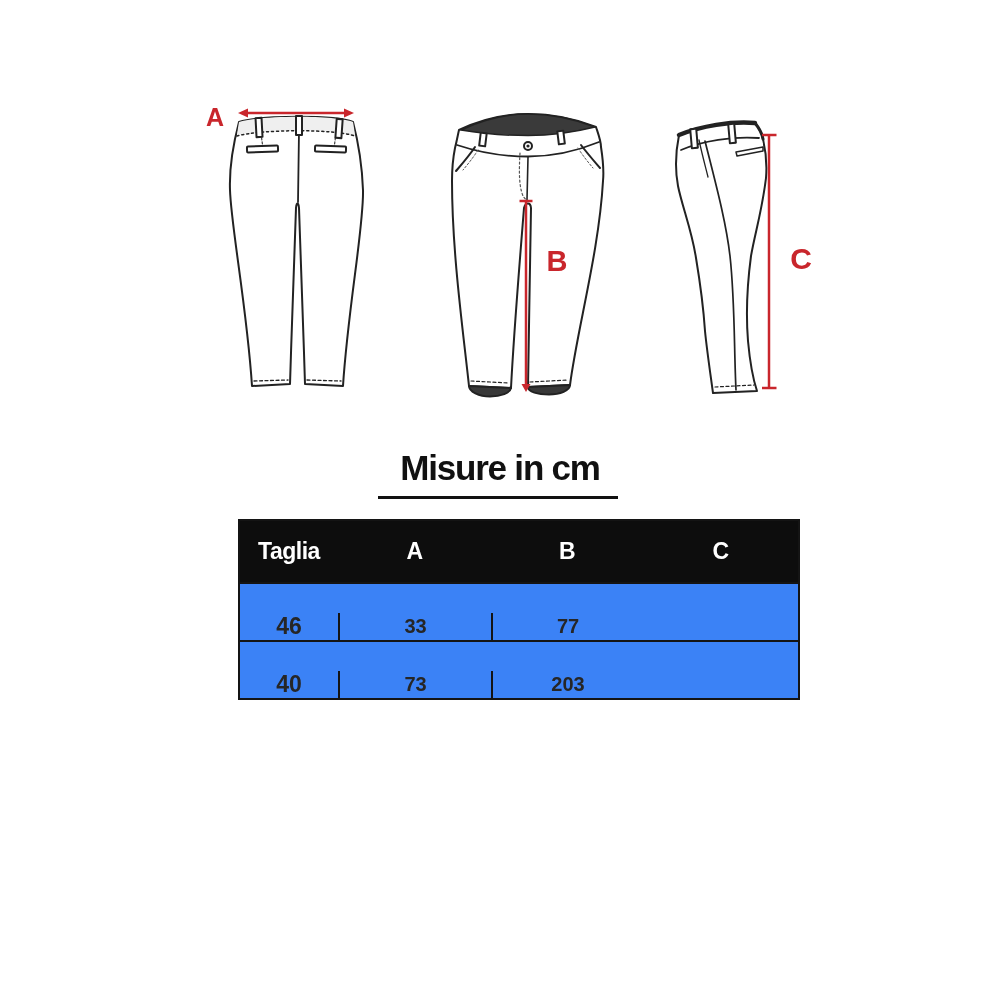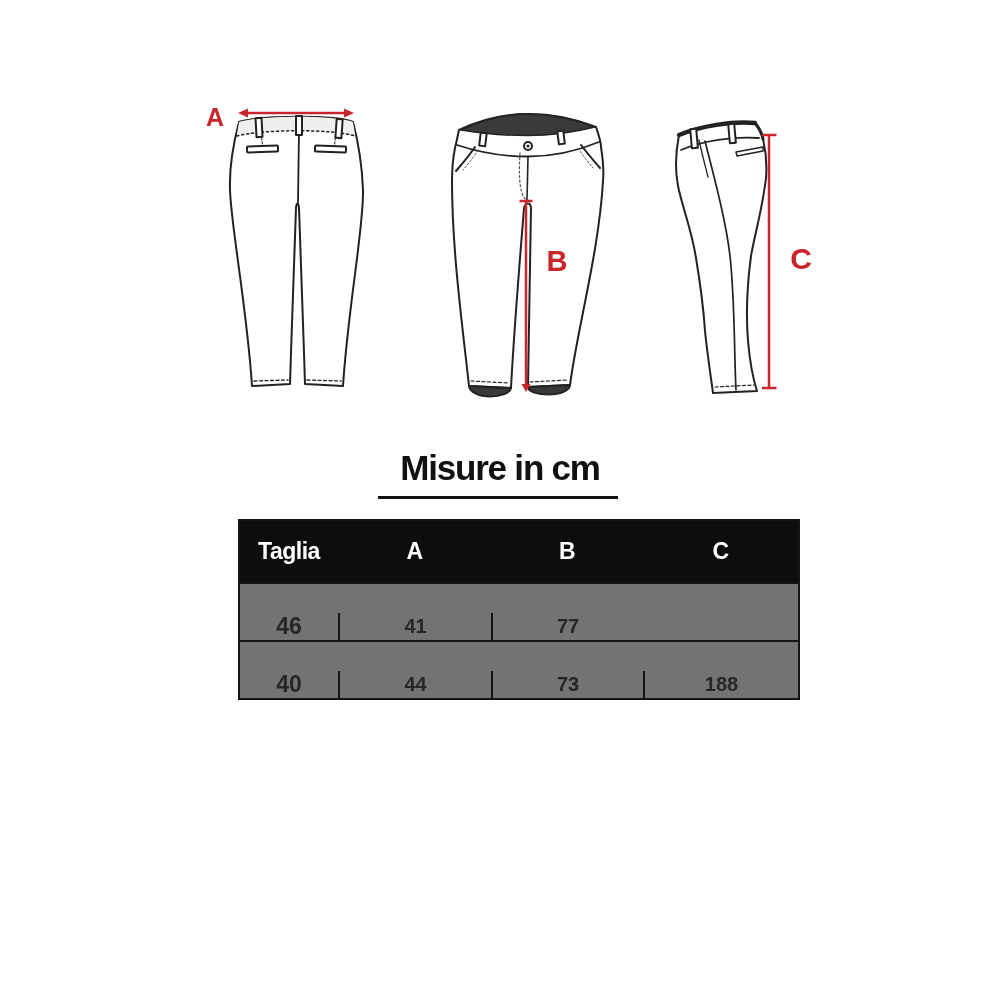--- a/index.html
+++ b/index.html
@@ -12,21 +12,21 @@
   .mlabel-a{left:215px;top:117px;font-size:25px;}
   .mlabel-b{left:557px;top:261px;font-size:29px;}
   .mlabel-c{left:801px;top:259px;font-size:30px;}
 
   
   .title{position:absolute;left:192px;top:440px;width:600px;margin:8px;text-align:center;
          font-size:35px;font-weight:bold;letter-spacing:-1.2px;color:#111;}
   .title-underline{position:absolute;left:378px;top:496px;width:240px;height:3px;background:#111;}
 
   
-  .size-table{position:absolute;left:238px;top:519px;width:558px;border:2px solid #141414;background:#737373;}
+  .size-table{position:absolute;left:238px;top:519px;width:558px;border:2px solid #141414;background:#3b82f6;}
   .thead{display:grid;grid-template-columns:98px 153px 152px 1fr;height:61px;background:#0d0d0d;}
   .th{display:flex;align-items:center;justify-content:center;color:#fff;font-weight:bold;
       font-size:23px;letter-spacing:-0.5px;}
   .trow{display:grid;grid-template-columns:98px 153px 152px 1fr;height:56px;border-top:2px solid #141414;}
   .td{display:flex;align-items:center;justify-content:center;font-weight:bold;font-size:20px;
       color:#262626;border-left:2px solid #141414;margin-top:29px;}
   .td-size{border-left:none;font-size:23px;}
 </style>
 </head>
 <body>
@@ -127,24 +127,23 @@
 
   <div class="size-table">
     <div class="thead">
       <div class="th">Taglia</div>
       <div class="th">A</div>
       <div class="th">B</div>
       <div class="th">C</div>
     </div>
     <div class="trow">
       <div class="td td-size">46</div>
-      <div class="td">41</div>
+      <div class="td">33</div>
       <div class="td">77</div>
     </div>
     <div class="trow">
       <div class="td td-size">40</div>
-      <div class="td">44</div>
       <div class="td">73</div>
-      <div class="td">188</div>
+      <div class="td">203</div>
     </div>
   </div>
 
 </div>
 
 </body></html>

